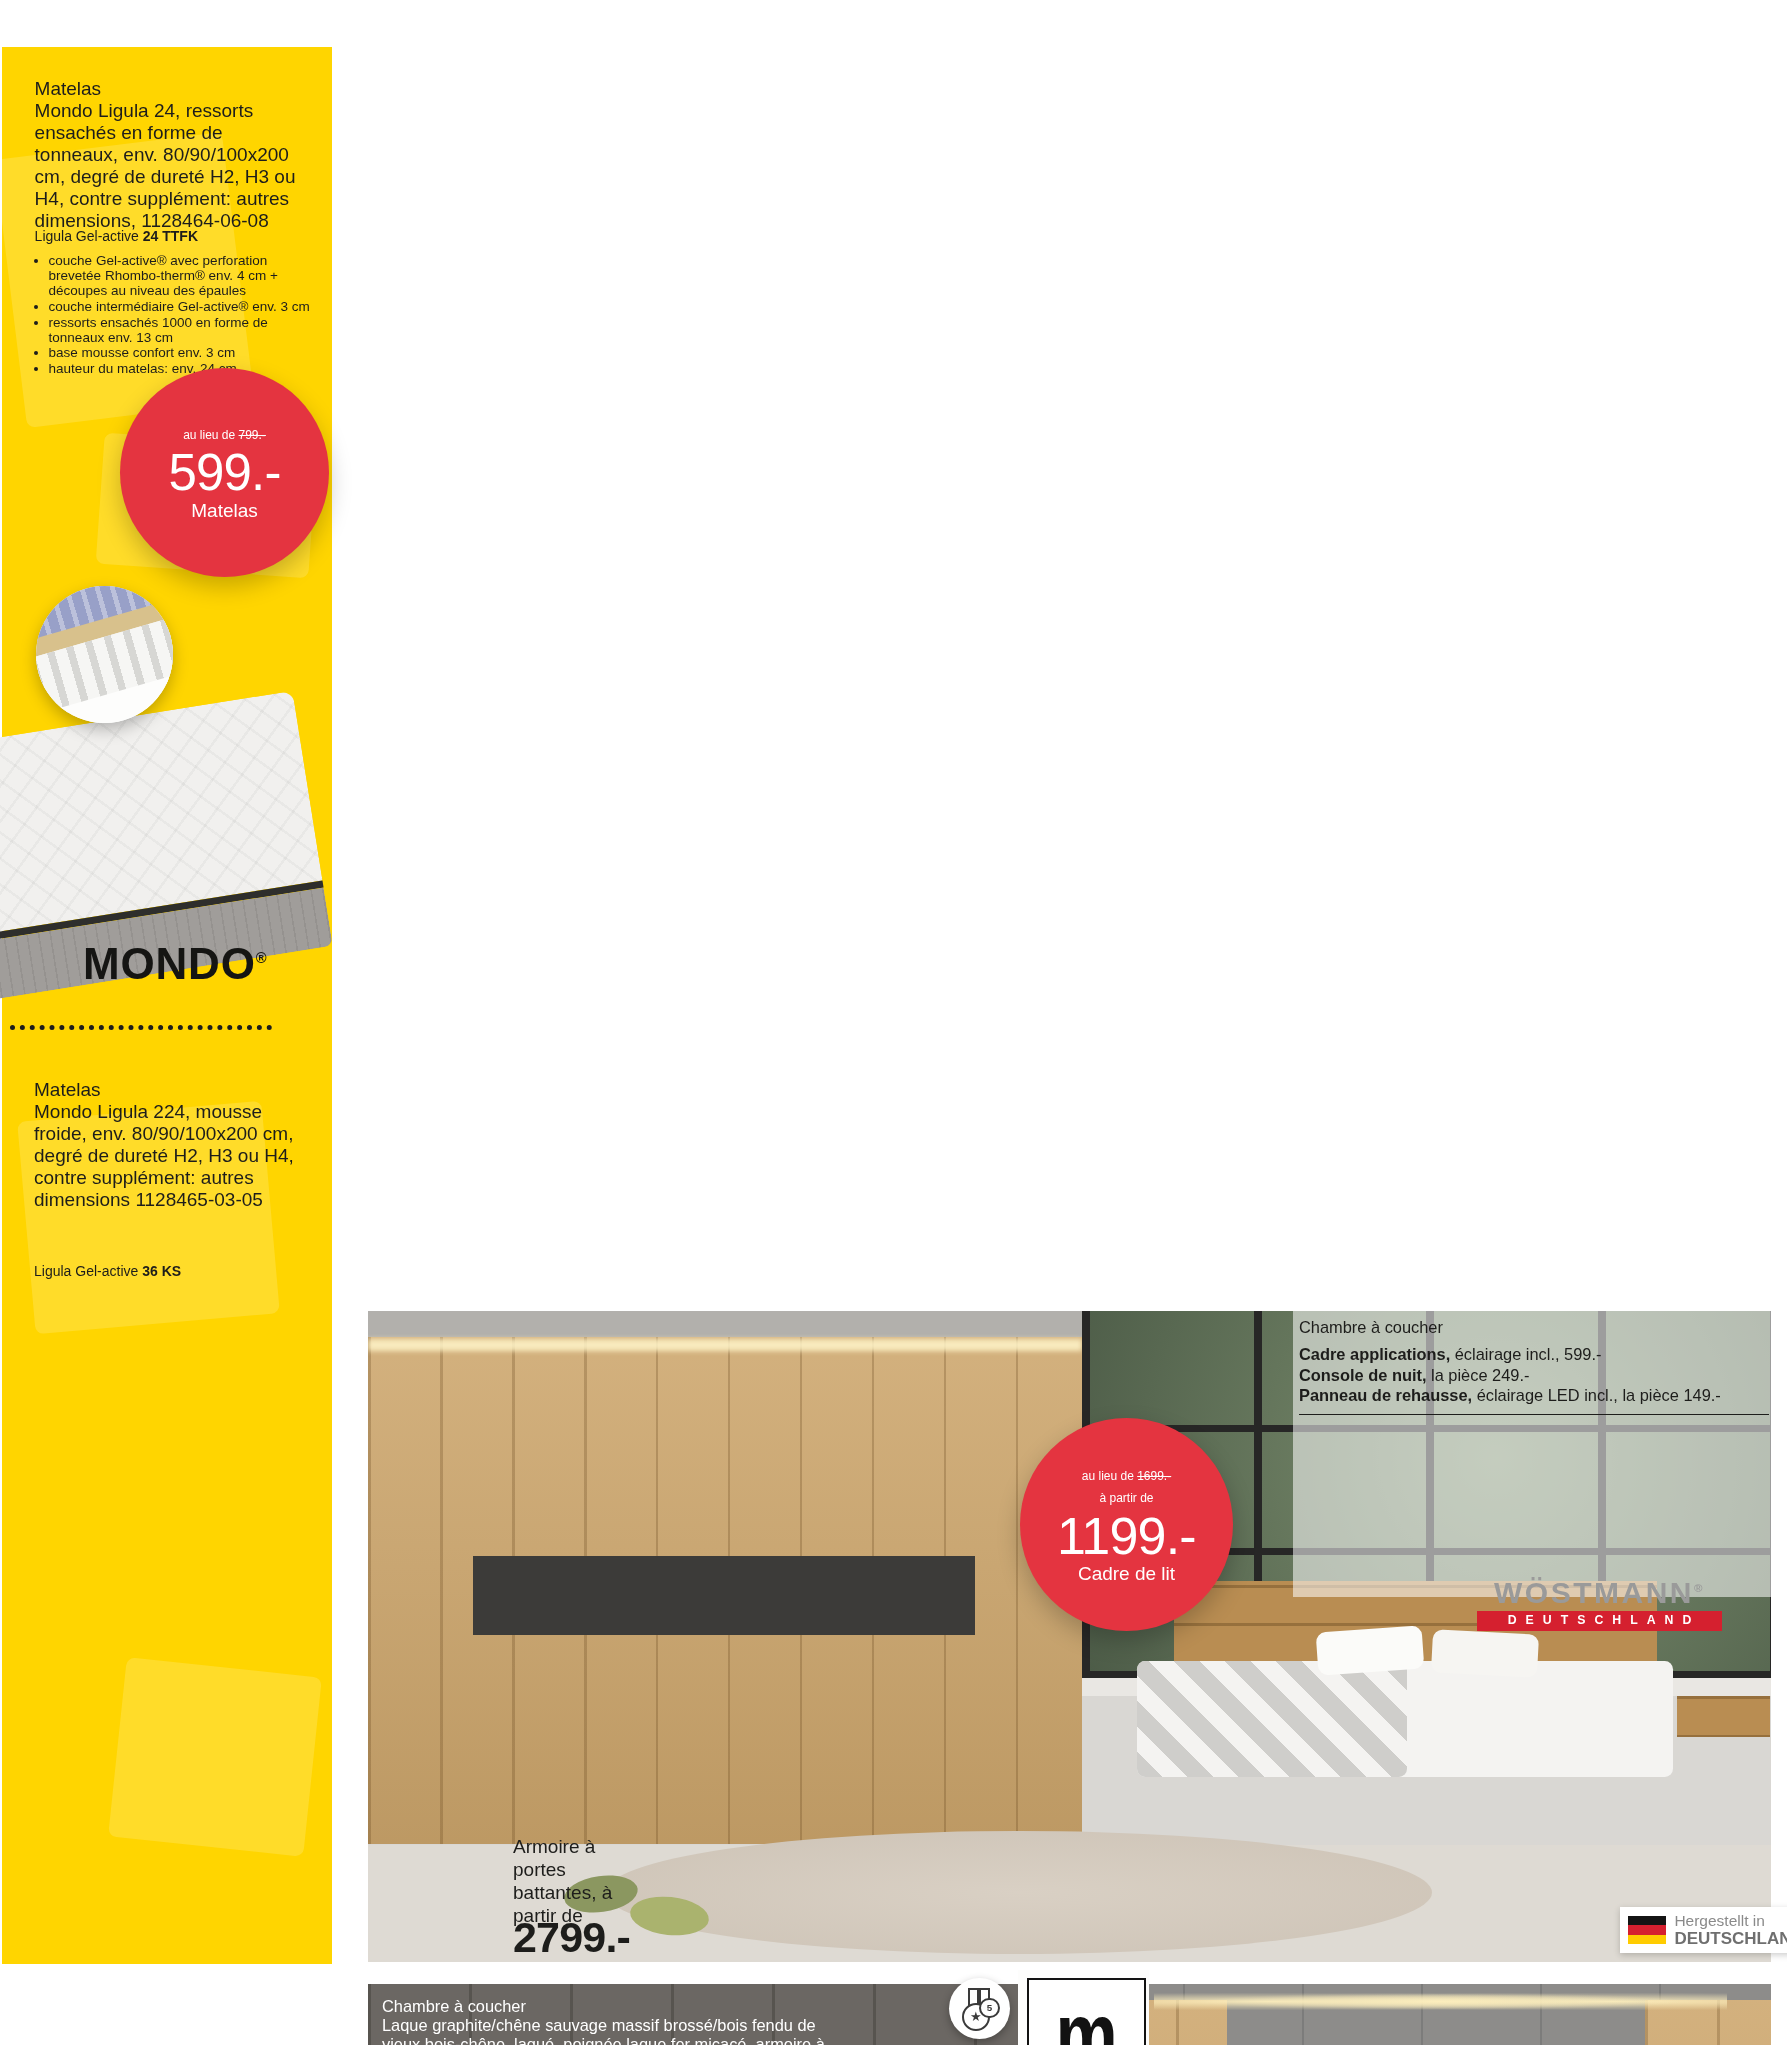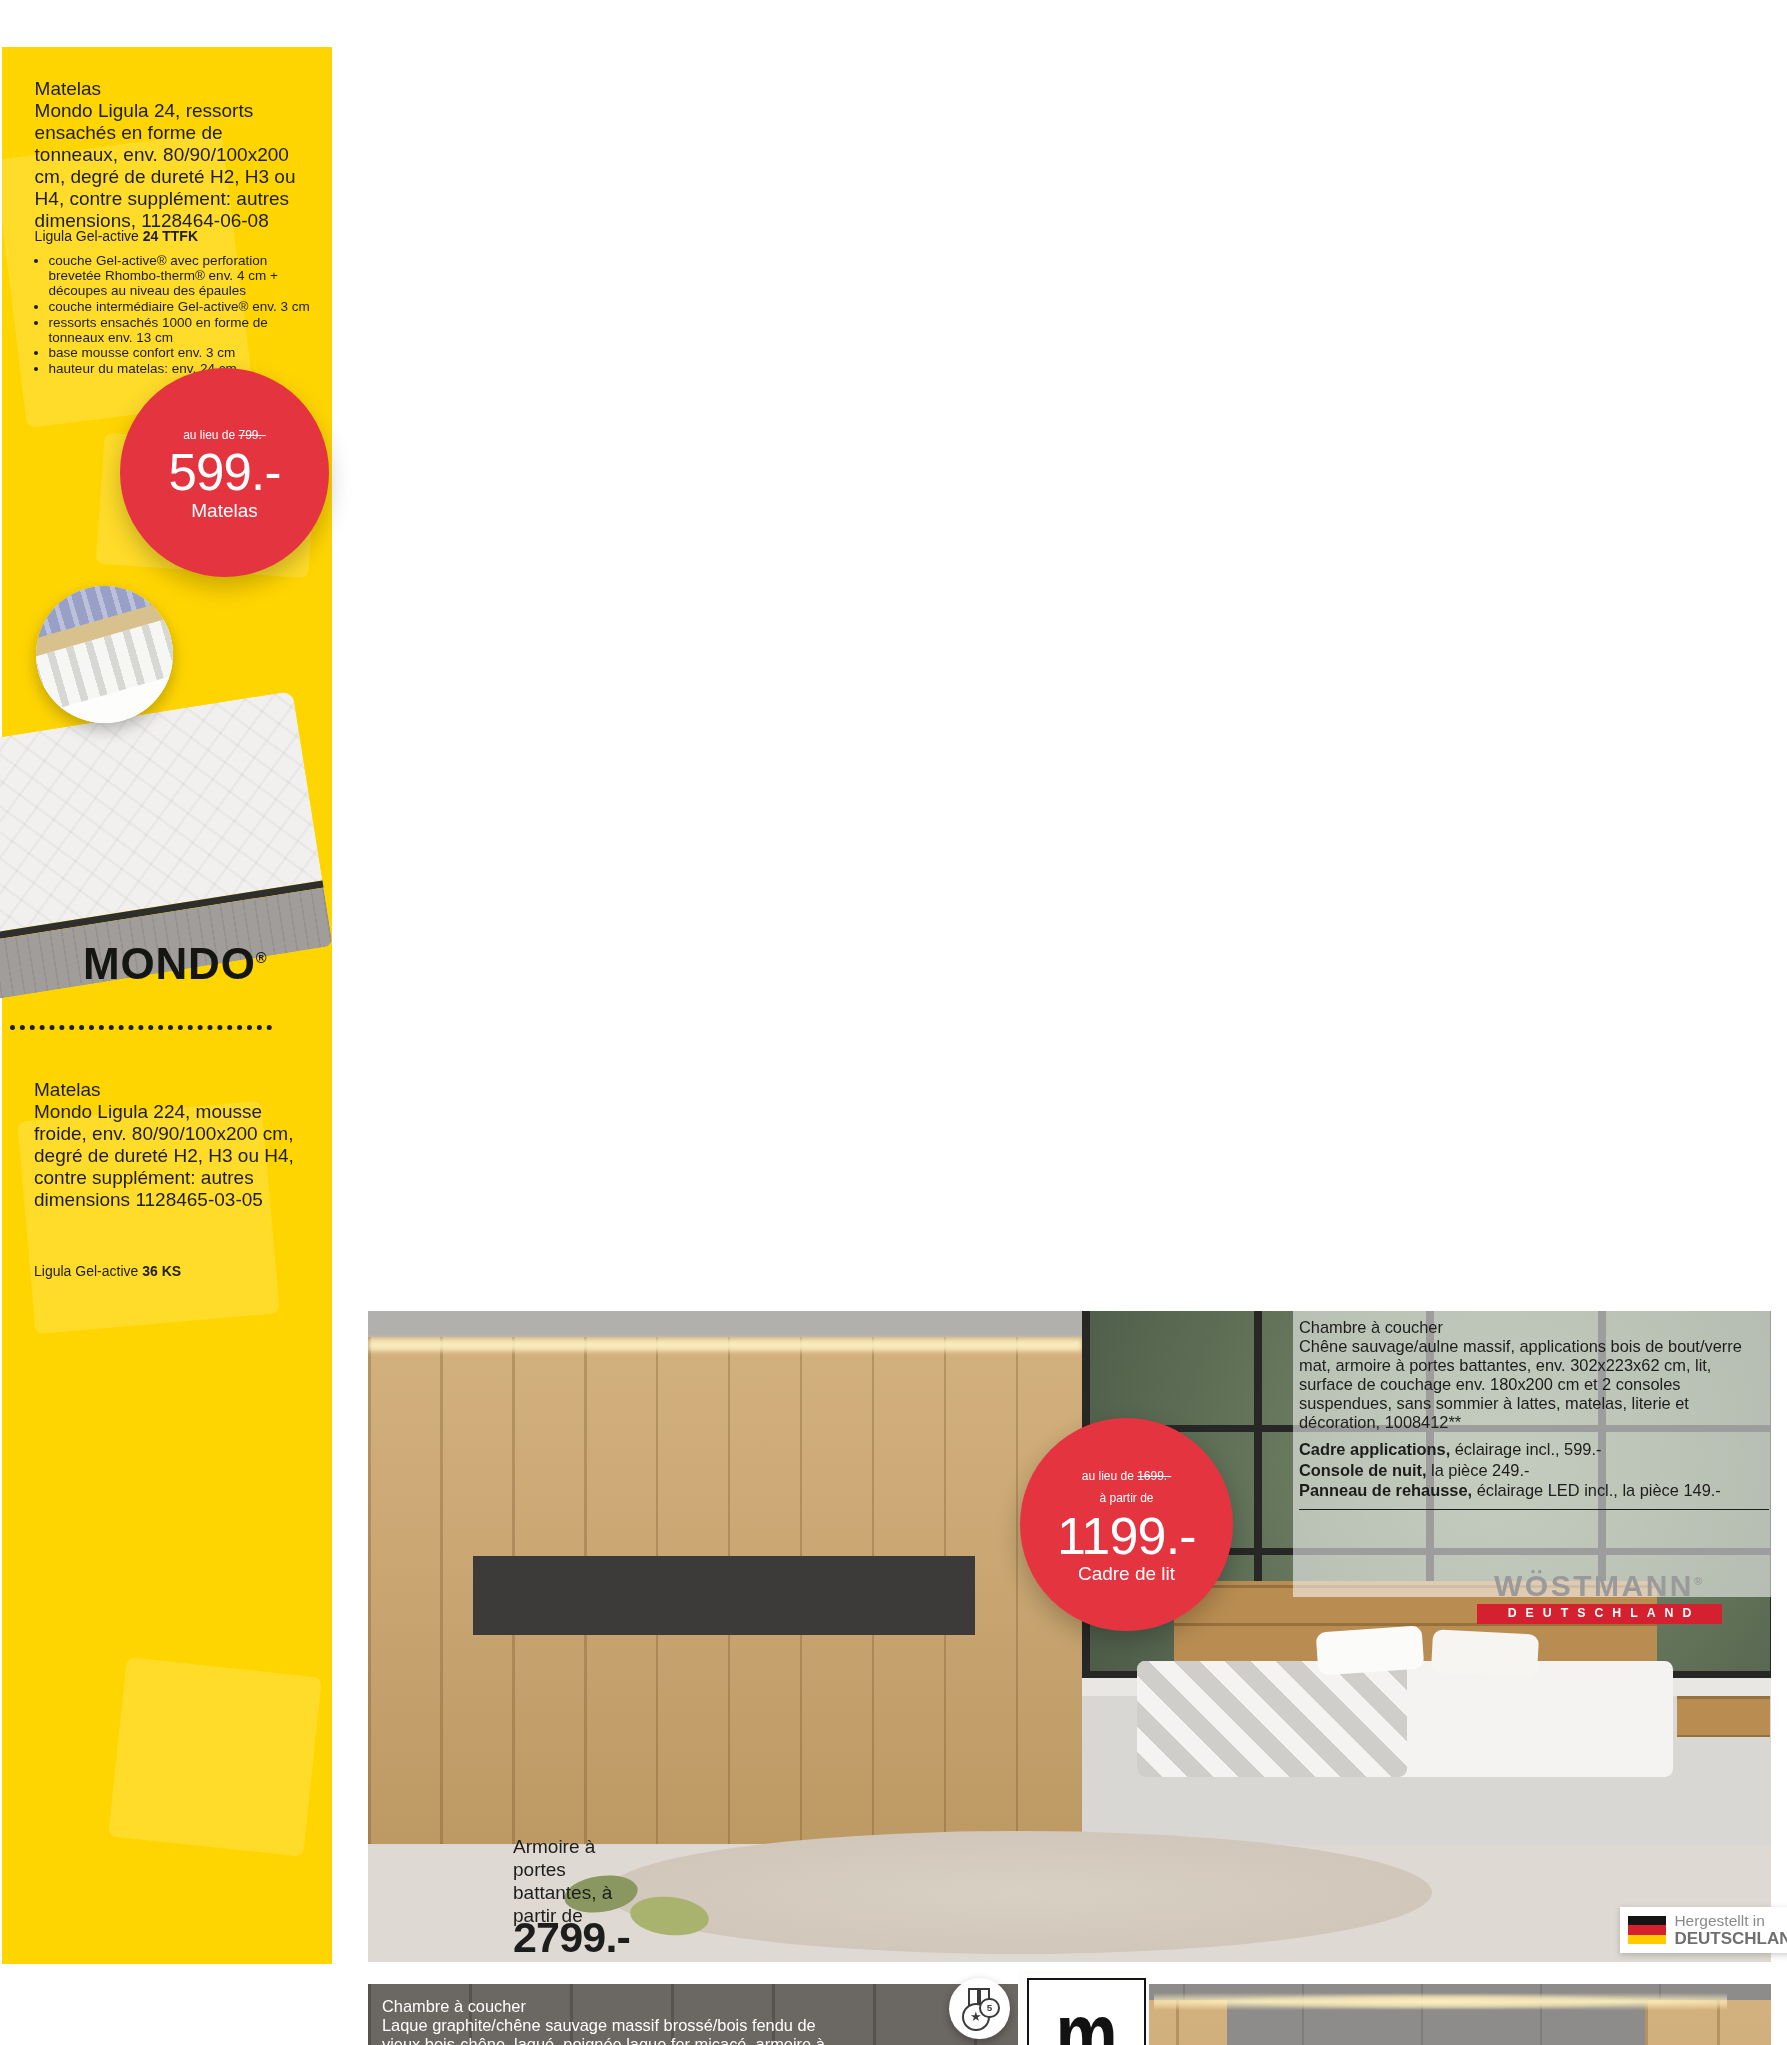--- a/index.html
+++ b/index.html
@@ -47,21 +47,21 @@
   
   .sec-text{position:absolute;font-size:16.4px;line-height:19px;z-index:3;}
   .sec-title{margin:0 0 0 0;}
   .sec-desc{margin:0;}
   .opt{margin:7.4px 0 0 0;line-height:20.5px;}
   .opt b{font-weight:bold;}
   .divider{border:none;border-top:1.6px solid #1d1d1b;margin:8.2px 0 0 0;}
   .complete{margin:7.4px 0 0 0;}
 
   
-  .woest{position:absolute;z-index:3;text-align:center;}
+  .woest{position:absolute;z-index:3;text-align:center;margin-top:7px;}
   .woest-name{font-weight:bold;font-size:30px;letter-spacing:2.5px;color:#9a9a9a;line-height:33px;}
   .woest-name sup{font-size:11.5px;}
   .woest-band{margin-top:1.6px;background:#d5202f;color:#fff;font-weight:bold;font-size:12.3px;
               letter-spacing:9px;padding:2.5px 0 2.5px 9px;}
   .must-box{position:absolute;background:#fff;border:2.5px solid #121212;display:flex;align-items:center;
             justify-content:center;z-index:4;}
   .must-m{font-weight:bold;font-size:70px;color:#121212;transform:scaleY(1.28);line-height:1;}
   .must-back{position:absolute;background:#fdfdfc;z-index:3;}
 
   .garantie{position:absolute;z-index:5;text-align:center;width:98px;}
@@ -180,21 +180,20 @@
     <div class="abs" style="left:1064px;top:321px;width:106px;height:43px;background:#f6f5f2;border-radius:9.8px;transform:rotate(3deg);"></div>
     <div class="abs wood-h" style="left:1309px;top:385px;width:93px;height:41px;"></div>
     <div class="abs" style="left:196px;top:565px;width:74px;height:36px;background:#8b9760;border-radius:50%;transform:rotate(-8deg);"></div>
     <div class="abs" style="left:262px;top:586px;width:79px;height:38px;background:#aab36e;border-radius:50%;transform:rotate(6deg);"></div>
     <div class="abs" style="left:925px;top:0;width:478px;height:286px;background:rgba(255,255,255,.55);"></div>
   </div>
 
   
   <div class="sec-text" style="left:1265px;top:54px;width:470px;">
     <p class="sec-title">Chambre à coucher</p>
-    <p class="sec-desc">Chêne sauvage/aulne massif, applications bois de bout/verre mat, armoire à portes battantes, env. 302x223x62 cm, lit, surface de couchage env. 180x200 cm et 2 consoles suspendues, sans sommier à lattes, matelas, literie et décoration, 1008412**</p>
     <p class="opt"><b>Cadre applications,</b><span> éclairage incl., 599.-</span></p>
     <p class="opt" style="margin-top:0;"><b>Console de nuit,</b><span> la pièce 249.-</span></p>
     <p class="opt" style="margin-top:0;"><b>Panneau de rehausse,</b><span> éclairage LED incl., la pièce 149.-</span></p>
     <hr class="divider">
   </div>
 
   
   <div class="woest" style="left:1443px;top:301px;width:245px;">
     <div class="woest-name"><span>WÖSTMANN</span><sup>®</sup></div>
     <div class="woest-band">DEUTSCHLAND</div>

